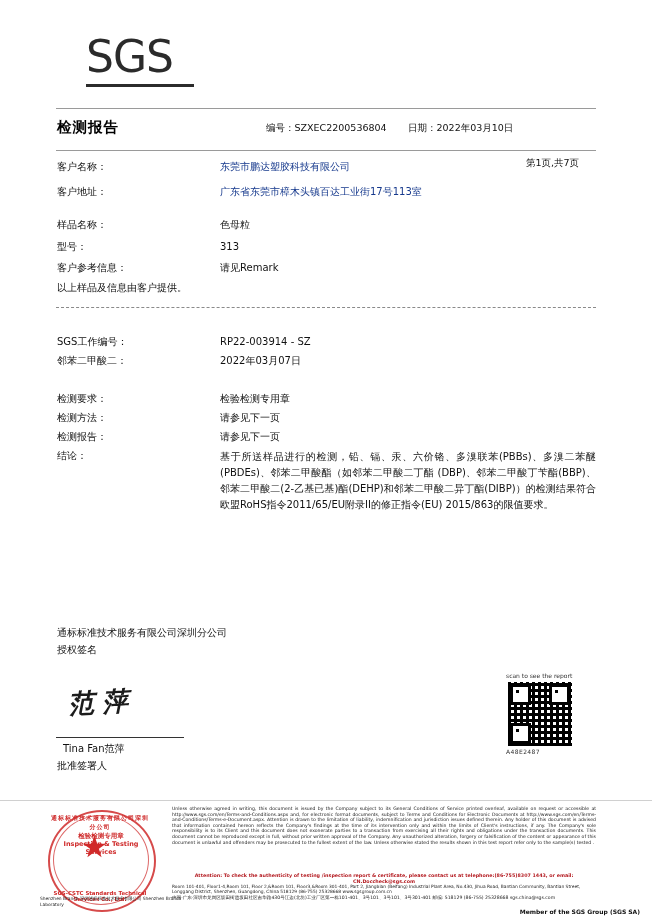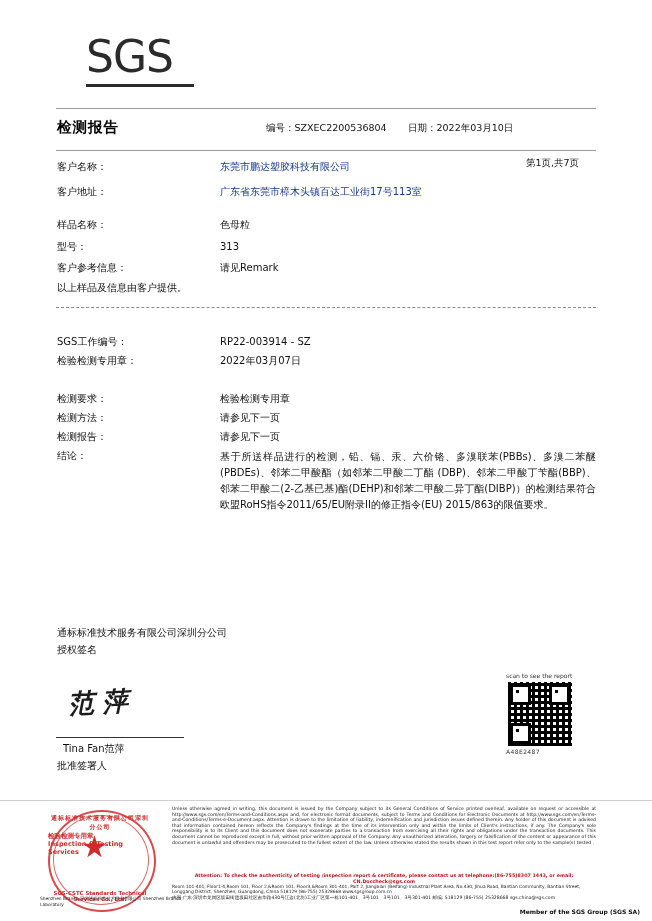--- a/index.html
+++ b/index.html
@@ -328,23 +328,24 @@
   }
   .stamp-star:before {
     content: "★";
     position: absolute;
     left: -3px;
     top: -12px;
     color: #d12a2a;
   }
   .stamp-center {
     position: absolute;
-    left: 8px;
+    left: 22px;
     top: 24px;
     width: 78px;
+    text-align: center;
     font-size: 6.5px;
     line-height: 8px;
     color: #cf2a2a;
     font-weight: 700;
   }
   .stamp-arc-top {
     position: absolute;
     left: 10px;
     top: 6px;
     width: 100px;
@@ -409,21 +410,21 @@
     <span class="flabel">客户参考信息：</span><span class="fvalue">请见Remark</span>
   </div>
   <div class="note-line" style="top:281px">以上样品及信息由客户提供。</div>
 
   <div class="dashed" style="top:307px"></div>
 
   <div class="frow" style="top:335px">
     <span class="flabel">SGS工作编号：</span><span class="fvalue">RP22-003914 - SZ</span>
   </div>
   <div class="frow" style="top:354px">
-    <span class="flabel">检验检测专用章：</span><span class="fvalue">2022年03月07日</span>
+    <span class="flabel">邻苯二甲酸二：</span><span class="fvalue">2022年03月07日</span>
   </div>
   <div class="frow" style="top:392px">
     <span class="flabel">检测要求：</span><span class="fvalue">检验检测专用章</span>
   </div>
   <div class="frow" style="top:411px">
     <span class="flabel">检测方法：</span><span class="fvalue">请参见下一页</span>
   </div>
   <div class="frow" style="top:430px">
     <span class="flabel">检测报告：</span><span class="fvalue">请参见下一页</span>
   </div>

